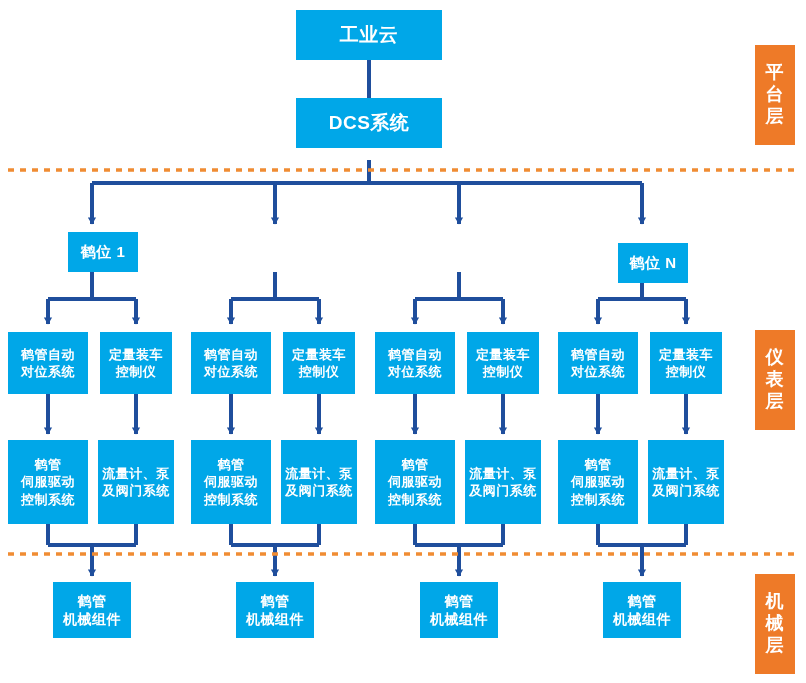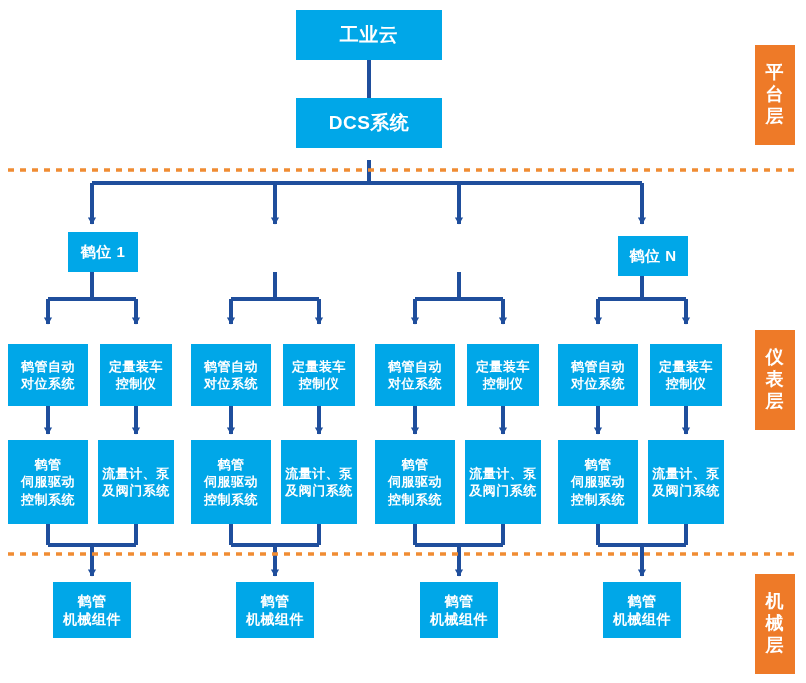--- a/index.html
+++ b/index.html
@@ -20,21 +20,21 @@
     text-align:center;
     font-weight:bold;
     letter-spacing:.5px;
     line-height:1.32;
     box-sizing:border-box;
     padding:12px 3px;
     white-space:pre-line;
   }
   .node.top{font-size:19px;}
   .node.bay{font-size:15px;margin-left:11px;}
-  .node.instr{font-size:13px;margin-top:12px;}
+  .node.instr{font-size:13px;}
   .node.dev{font-size:13px;}
   .node.mech{font-size:14px;}
 
   .layer-tag{
     position:absolute;
     background:#ee7a28;
     color:#ffffff;
     font-size:18px;
     font-weight:bold;
     line-height:1.22;
@@ -124,21 +124,21 @@
 
     <line x1="8" y1="170" x2="800" y2="170" stroke="#f08c33" stroke-width="3.4" stroke-dasharray="6 6" stroke-linecap="butt"></line>
     <line x1="8" y1="554" x2="800" y2="554" stroke="#f08c33" stroke-width="3.4" stroke-dasharray="6 6" stroke-linecap="butt"></line>
   </svg>
 
   <div class="node top" style="left:296px;top:10px;width:146px;height:50px;">工业云</div>
 
   <div class="node top" style="left:296px;top:98px;width:146px;height:50px;">DCS系统</div>
 
   <div class="node bay" style="left:57px;top:232px;width:70px;height:40px;">鹤位 1</div>
-  <div class="node bay" style="left:607px;top:236px;width:70px;height:40px;">鹤位 N</div>
+  <div class="node bay" style="left:607px;top:243px;width:70px;height:40px;">鹤位 N</div>
 
   <div class="node instr" style="left:8px;top:332px;width:80px;height:62px;">鹤管自动
 对位系统</div>
   <div class="node instr" style="left:100px;top:332px;width:72px;height:62px;">定量装车
 控制仪</div>
   <div class="node instr" style="left:191px;top:332px;width:80px;height:62px;">鹤管自动
 对位系统</div>
   <div class="node instr" style="left:283px;top:332px;width:72px;height:62px;">定量装车
 控制仪</div>
   <div class="node instr" style="left:375px;top:332px;width:80px;height:62px;">鹤管自动

